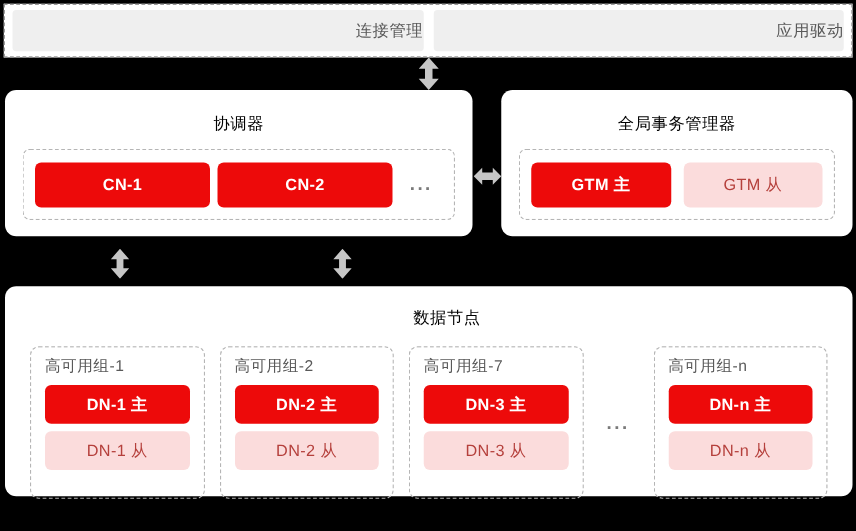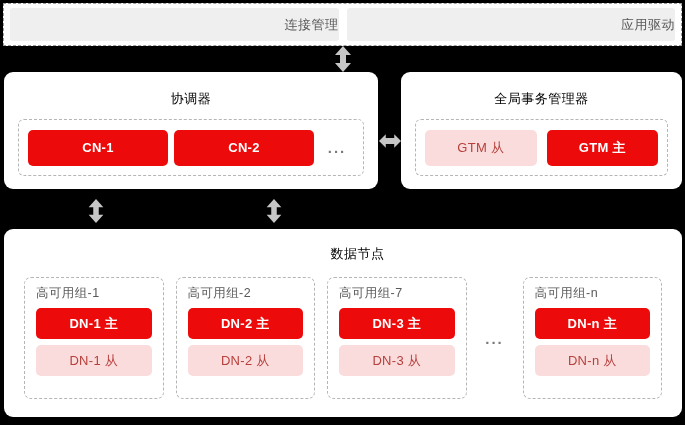--- a/index.html
+++ b/index.html
@@ -67,21 +67,21 @@
 
   #gtm{left:401px;top:72px;width:281px;height:117px;}
   #gtm .panel-title{margin-top:18px;}
   #gtm-rail{
     position:absolute;left:14px;top:47px;width:253px;height:57px;
     padding:0 9px;gap:10px;
   }
   .gtm-chip{height:36px;flex:1 1 0;}
 
   
-  #datanodes{left:4px;top:229px;width:678px;height:188px;padding-left:29px;}
+  #datanodes{left:4px;top:229px;width:678px;height:168px;padding-left:29px;}
   #datanodes .panel-title{margin-top:16px;}
   #ha-rail{
     position:absolute;left:14px;top:48px;right:14px;height:122px;
     display:flex;align-items:stretch;gap:0;
   }
   .ha-group{
     flex:1 1 0;
     border:1px dashed #b5b5b5;border-radius:7px;
     box-sizing:border-box;
     display:flex;flex-direction:column;
@@ -135,25 +135,25 @@
 
   <div class="arrow" style="left:379px;top:131px;">
     <svg width="22" height="20" viewBox="0 0 26 20" aria-hidden="true">
       <polygon points="0,10 8,2 8,6.5 18,6.5 18,2 26,10 18,18 18,13.5 8,13.5 8,18" fill="#c6c6c6"></polygon>
     </svg>
   </div>
 
   <div class="panel" id="gtm">
     <div class="panel-title">全局事务管理器</div>
     <div class="dash-box" id="gtm-rail">
+      <div class="chip chip-primary gtm-chip">
+        <span>GTM 主</span>
+      </div>
       <div class="chip chip-replica gtm-chip">
         <span>GTM 从</span>
-      </div>
-      <div class="chip chip-primary gtm-chip">
-        <span>GTM 主</span>
       </div>
     </div>
   </div>
 
   <div class="arrow" style="left:85px;top:199px;">
     <svg width="22" height="24" viewBox="0 0 24 26" aria-hidden="true">
       <polygon points="12,0 20,9 15,9 15,17 20,17 12,26 4,17 9,17 9,9 4,9" fill="#c6c6c6"></polygon>
     </svg>
   </div>
   <div class="arrow" style="left:263px;top:199px;">

